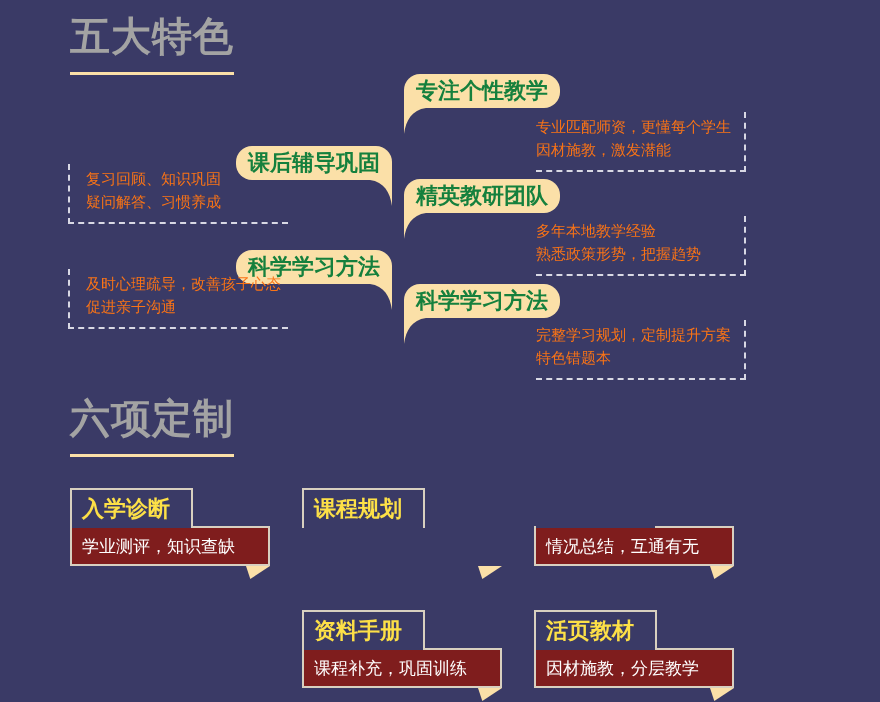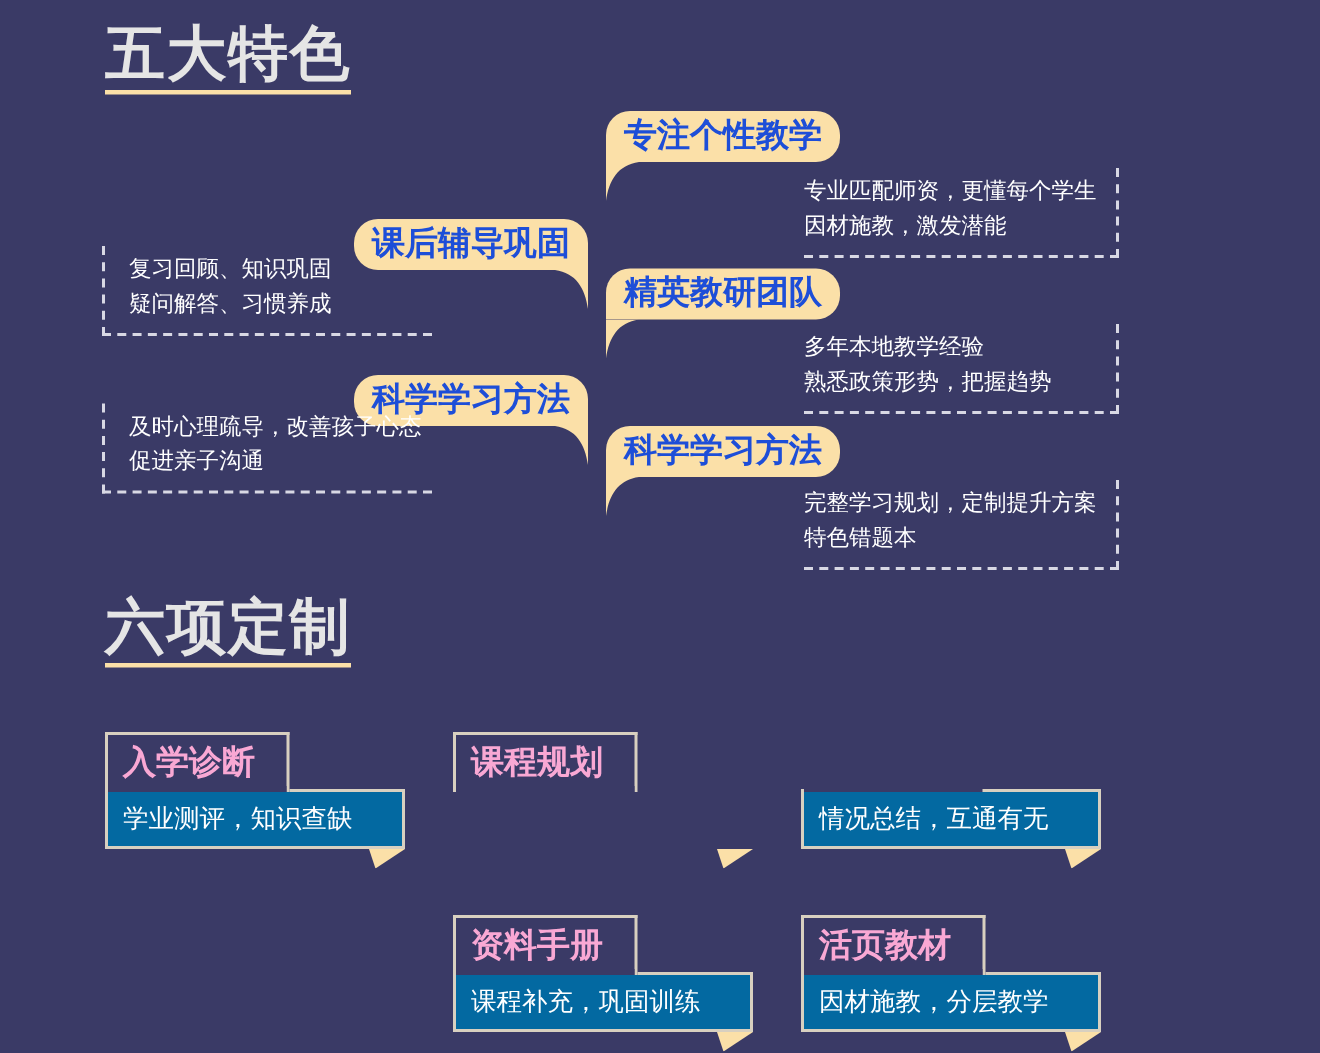--- a/index.html
+++ b/index.html
@@ -6,34 +6,34 @@
     html, body {
       width: 880px; height: 702px; overflow: hidden;
       background: #3a3a66;
       font-family: "DejaVu Sans", "Liberation Sans", sans-serif;
       color: #ffffff;
     }
     .page { position: relative; width: 880px; height: 702px; background: #3a3a66; }
 
     .section-title {
       position: absolute;
-      font-size: 40px; font-weight: bold; color: #e5e5e5;
+      font-size: 40px; font-weight: bold; color: #a3a3a3;
       letter-spacing: 1px; line-height: 1;
-      padding-bottom: 4px;
+      padding-bottom: 16px;
       border-bottom: 3px solid #fbe0a8;
     }
     .title-1 { left: 70px; top: 16px; }
     .title-2 { left: 70px; top: 398px; }
 
     
     .bubble {
       position: absolute;
       height: 34px;
       background: #fbe0a8;
-      color: #1d4ed8;
+      color: #15803d;
       font-size: 22px; font-weight: bold;
       line-height: 34px;
       padding: 0 12px;
       white-space: nowrap;
     }
     .bubble.right { border-radius: 16px 16px 16px 0; }
     .bubble.left  { border-radius: 16px 16px 0 16px; margin-top: 19px; }
     .bubble.right::after {
       content: ""; position: absolute; left: 0; top: 34px;
       width: 22px; height: 26px; background: #fbe0a8;
@@ -42,49 +42,49 @@
     }
     .bubble.left::after {
       content: ""; position: absolute; right: 0; top: 34px;
       width: 22px; height: 26px; background: #fbe0a8;
       clip-path: path("M0 0 L22 0 L22 26 C20 12 14 2 0 0 Z");
     }
 
     
     .desc {
       position: absolute;
-      font-size: 15px; line-height: 23px; color: #ffffff;
+      font-size: 15px; line-height: 23px; color: #f97316;
     }
     .desc.right-box {
       border-right: 2px dashed #d8d8e4;
       border-bottom: 2px dashed #d8d8e4;
       padding: 4px 10px 8px 0;
     }
     .desc.left-box {
       border-left: 2px dashed #d8d8e4;
       border-bottom: 2px dashed #d8d8e4;
       padding: 4px 0 8px 16px;
     }
 
     
     .card { position: absolute; width: 200px; height: 90px; }
     .card-head {
       position: absolute; left: 0; top: 0;
       height: 40px; width: 123px;
       border: 2px solid #d8d0c0; border-bottom: none;
       background: #3a3a66;
-      font-size: 22px; font-weight: bold; color: #f9a8d4;
+      font-size: 22px; font-weight: bold; color: #fde047;
       line-height: 38px; padding-left: 10px;
       z-index: 2;
     }
     .card-body {
       position: absolute; left: 0; top: 38px;
       width: 200px; height: 40px;
       border: 2px solid #d8d0c0;
-      background: #0369a1;
+      background: #7f1d1d;
       font-size: 17px; color: #ffffff;
       line-height: 36px; padding-left: 10px;
       white-space: nowrap;
       z-index: 1;
     }
     .card-mask {
       position: absolute; left: 2px; top: 36px; width: 119px; height: 4px;
       background: #3a3a66; z-index: 3;
     }
     .card-corner {

